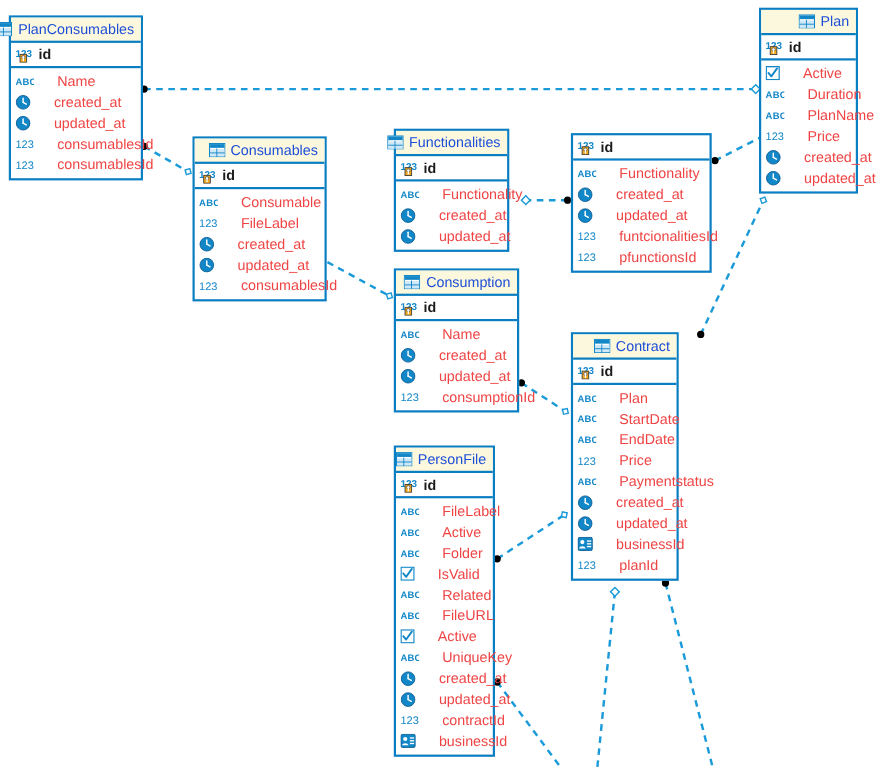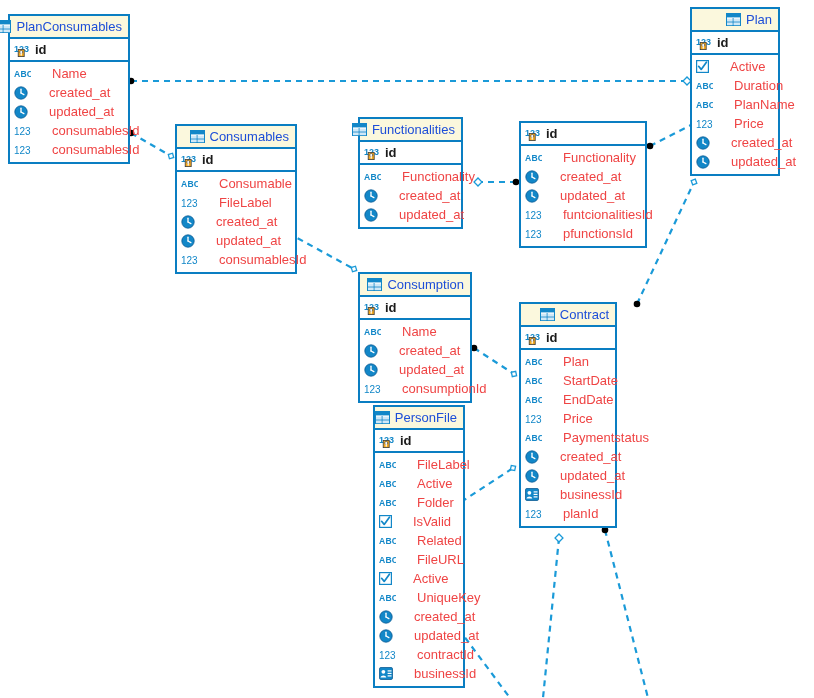--- a/index.html
+++ b/index.html
@@ -493,21 +493,21 @@
               <svg width="14" height="14" viewBox="0 0 14 14" xmlns="http://www.w3.org/2000/svg">
                 <circle cx="7" cy="7" r="6.2" fill="#1287c8" stroke="#0c5c94" stroke-width="0.8"></circle>
                 <line x1="7" y1="7" x2="7" y2="3.2" stroke="#ffffff" stroke-width="1.3" stroke-linecap="round"></line>
                 <line x1="7" y1="7" x2="9.9" y2="8.6" stroke="#ffffff" stroke-width="1.3" stroke-linecap="round"></line>
               </svg>
             </span>
             <span>updated_at</span>
           </div>
         </div>
       </div>
-      <div class="entity" style="left: 358px; top: 244px; width: 114px; margin-top: 28px;">
+      <div class="entity" style="left: 358px; top: 244px; width: 114px;">
         <div class="ent-header">
           <span class="ico ico-table">
             <svg width="15" height="13" viewBox="0 0 15 13" xmlns="http://www.w3.org/2000/svg">
               <rect x="0.5" y="0.5" width="14" height="12" fill="#ffffff" stroke="#1287c8" stroke-width="1"></rect>
               <rect x="1" y="1" width="13" height="3.4" fill="#1287c8"></rect>
               <rect x="1" y="5.6" width="5.6" height="3" fill="#cfe8f7"></rect>
               <rect x="7.6" y="5.6" width="6.4" height="3" fill="#cfe8f7"></rect>
               <rect x="1" y="9.3" width="5.6" height="2.9" fill="#cfe8f7"></rect>
               <rect x="7.6" y="9.3" width="6.4" height="2.9" fill="#cfe8f7"></rect>
               <line x1="7.1" y1="5" x2="7.1" y2="12.3" stroke="#1287c8" stroke-width="0.9"></line>
@@ -670,21 +670,21 @@
           <div class="col">
             <span class="ico ico-num">
               <svg width="17" height="12" viewBox="0 0 17 12" xmlns="http://www.w3.org/2000/svg">
                 <text x="0" y="9.6" font-family="Liberation Sans, sans-serif" font-size="10" fill="#1287c8">123</text>
               </svg>
             </span>
             <span>planId</span>
           </div>
         </div>
       </div>
-      <div class="entity" style="left: 358px; top: 405px; width: 92px; margin-left: 15px;">
+      <div class="entity" style="left: 358px; top: 405px; width: 92px;">
         <div class="ent-header">
           <span class="ico ico-table">
             <svg width="15" height="13" viewBox="0 0 15 13" xmlns="http://www.w3.org/2000/svg">
               <rect x="0.5" y="0.5" width="14" height="12" fill="#ffffff" stroke="#1287c8" stroke-width="1"></rect>
               <rect x="1" y="1" width="13" height="3.4" fill="#1287c8"></rect>
               <rect x="1" y="5.6" width="5.6" height="3" fill="#cfe8f7"></rect>
               <rect x="7.6" y="5.6" width="6.4" height="3" fill="#cfe8f7"></rect>
               <rect x="1" y="9.3" width="5.6" height="2.9" fill="#cfe8f7"></rect>
               <rect x="7.6" y="9.3" width="6.4" height="2.9" fill="#cfe8f7"></rect>
               <line x1="7.1" y1="5" x2="7.1" y2="12.3" stroke="#1287c8" stroke-width="0.9"></line>

